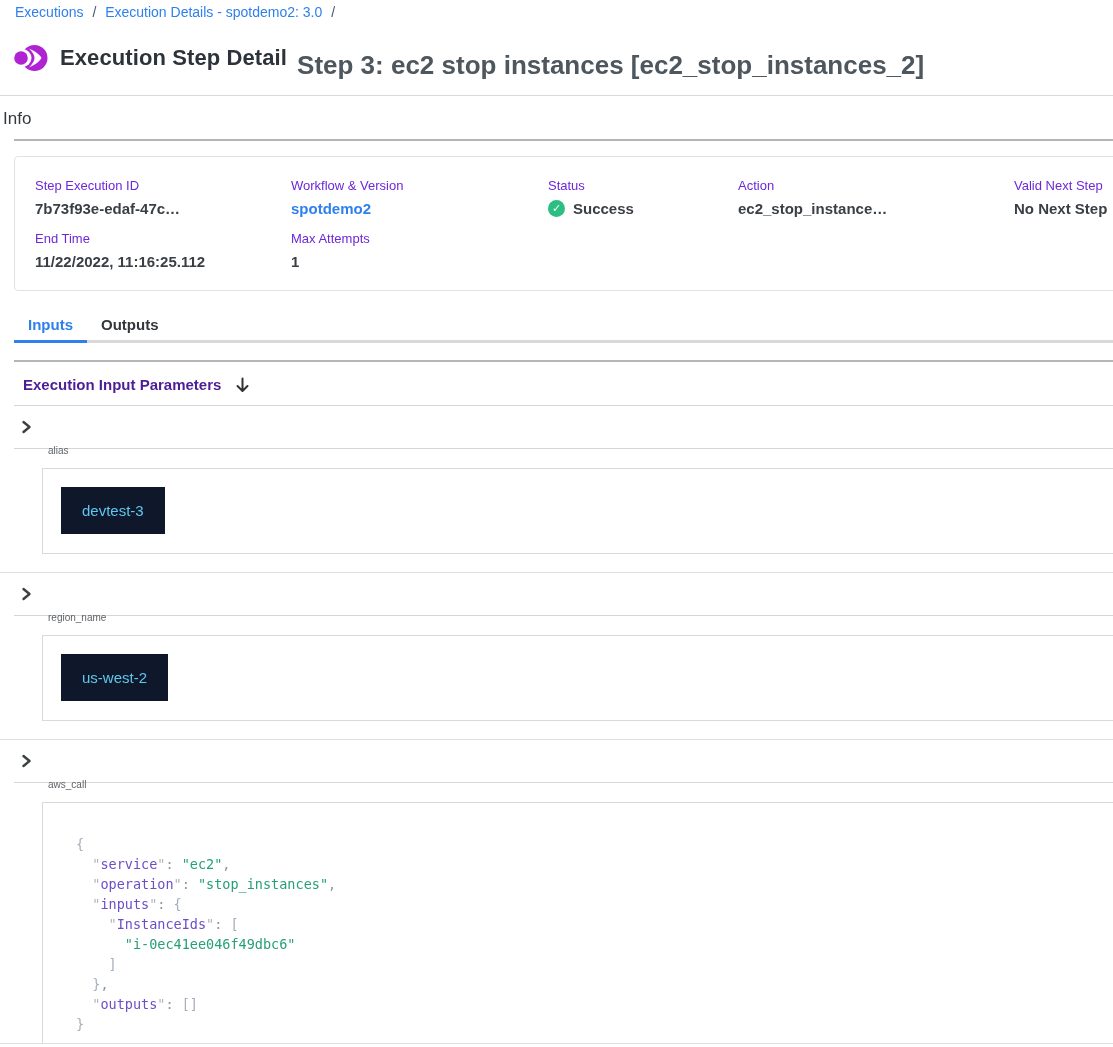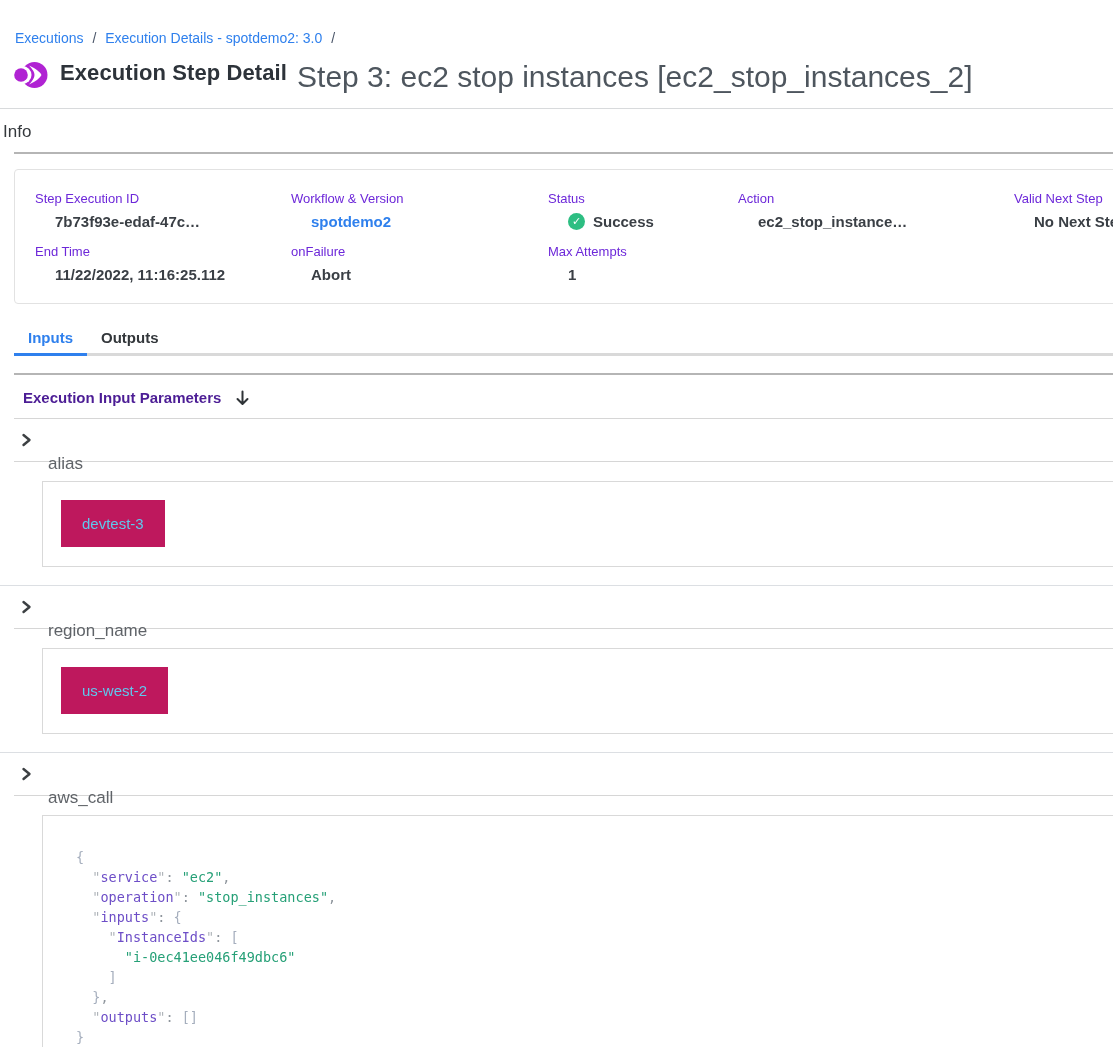--- a/index.html
+++ b/index.html
@@ -2,40 +2,40 @@
 <html><head>
 <meta charset="utf-8">
 <style>
   * { margin:0; padding:0; box-sizing:border-box; }
   html,body { width:1113px; height:1047px; overflow:hidden; background:#fff;
     font-family:"Liberation Sans","DejaVu Sans",sans-serif; color:#3b4046; }
 
   .page { width:1113px; }
 
   
-  .breadcrumb { padding:30px 0 0 15px; font-size:14px; }
+  .breadcrumb { padding:4px 0 0 15px; font-size:14px; }
   .breadcrumb a { color:#2f80ed; text-decoration:none; cursor:pointer; }
   .breadcrumb .sep { color:#4a5568; margin:0 5px; }
 
   
-  .title-row { display:flex; align-items:flex-start; padding:14px 0 0 13px; }
+  .title-row { display:flex; align-items:center; padding:14px 0 0 13px; }
   .logo { width:35px; height:30px; margin-right:12px; flex:0 0 auto; }
   .page-title { font-size:22px; font-weight:700; color:#2d333a; letter-spacing:0.1px; }
-  .page-subtitle { font-size:30px; font-weight:400; color:#4e565e; margin-left:10px; }
+  .page-subtitle { font-size:26px; font-weight:700; color:#4e565e; margin-left:10px;margin-top:16px; }
   .divider-title { border-top:1px solid #d8dadc; margin-top:14px; }
 
   
   .info-heading { font-size:17px; color:#35393d; padding:13px 0 0 3px; }
   .divider-heavy { border-top:2px solid #b5b5b5; margin:10px 0 0 14px; }
 
   .info-card { margin:15px 0 0 14px; width:1160px; border:1px solid #e2e2e2;
     border-radius:4px; display:grid; grid-template-columns:256px 257px 190px 276px auto;
     row-gap:14px; padding:21px 0 20px 20px; }
   .field-label { font-size:13px; color:#6d28d9; margin-bottom:7px; }
-  .field-value { font-size:15px; font-weight:600; color:#3a3f45;margin-left:20px; }
+  .field-value { font-size:15px; font-weight:600; color:#3a3f45; }
   .field-value.link { color:#2f80ed; cursor:pointer; }
   .status-wrap { display:flex; align-items:center; }
   .status-dot { width:17px; height:17px; border-radius:50%; background:#2dbe82; color:#fff;
     font-size:11px; font-weight:700; display:flex; align-items:center; justify-content:center;
     margin-right:8px; }
 
   
   .tabs { display:flex; margin:17px 0 0 14px; border-bottom:3px solid #d9d9d9; }
   .tab { font-size:15px; font-weight:600; padding:8px 14px 7px 14px; margin-bottom:-3px;
     cursor:pointer; color:#33373b; }
@@ -46,25 +46,25 @@
   .param-header { display:flex; align-items:center; padding:14px 0 12px 23px; }
   .param-title { font-size:15px; font-weight:600; color:#4c1d95; }
   .arrow-down { margin-left:14px; cursor:pointer; display:flex; }
 
   .divider-light { border-top:1px solid #d6d6d6; margin-left:14px; }
   .divider-full { border-top:1px solid #dcdfe3; }
 
   
   .section-row { display:flex; align-items:center; height:42px; padding-left:20px; cursor:pointer; }
   .chev { display:flex; margin-right:15px; }
-  .section-name { font-size:17px; color:#5f6368;margin-top:47px; }
+  .section-name { font-size:10px; color:#5f6368;margin-top:47px; }
 
   
   .value-box { margin:19px 0 18px 42px; width:1120px; border:1px solid #d9d9d9; height:86px; }
-  .chip { display:inline-block; margin:18px 0 0 18px; background:#be185d;
+  .chip { display:inline-block; margin:18px 0 0 18px; background:#0f172a;
     padding:15px 21px; font-size:15px; color:#5fc8ee; }
 
   
   .code-box { margin:19px 0 0 42px; width:1120px; border:1px solid #d9d9d9; border-bottom:none;
     height:241px; padding:31px 0 0 33px; overflow:hidden; }
   .code-line { font-family:"DejaVu Sans Mono","Liberation Mono",monospace; font-size:13.5px;
     line-height:20px; white-space:pre; }
   .tok-k { color:#6d4ec7; }
   .tok-s { color:#26a077; }
   .tok-b { color:#a5aebd; }
@@ -123,24 +123,20 @@
     </div>
     <div class="cell">
       <div class="field-label">Valid Next Step</div>
       <div class="field-value">No Next Step</div>
     </div>
     <div class="cell">
       <div class="field-label">End Time</div>
       <div class="field-value">11/22/2022, 11:16:25.112</div>
     </div>
     <div class="cell">
-      <div class="field-label">onFailure</div>
-      <div class="field-value">Abort</div>
-    </div>
-    <div class="cell">
       <div class="field-label">Max Attempts</div>
       <div class="field-value">1</div>
     </div>
     <div class="cell"></div>
   </div>
 
   <div class="tabs">
     <div class="tab active">Inputs</div>
     <div class="tab">Outputs</div>
   </div>

